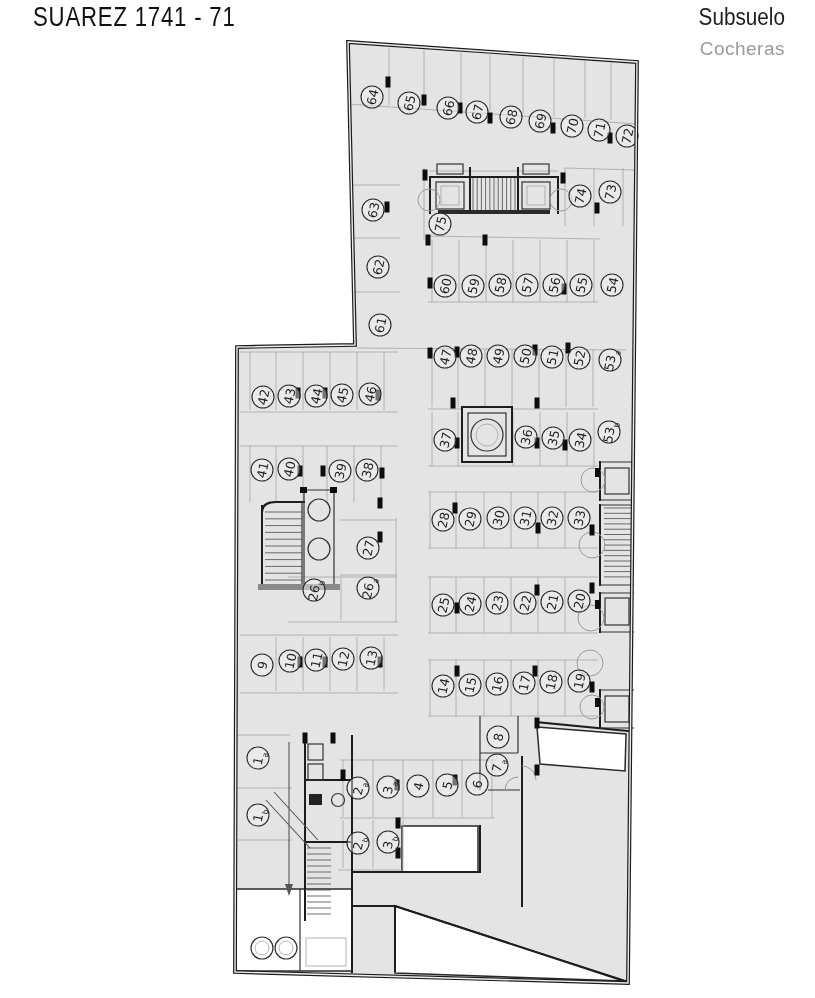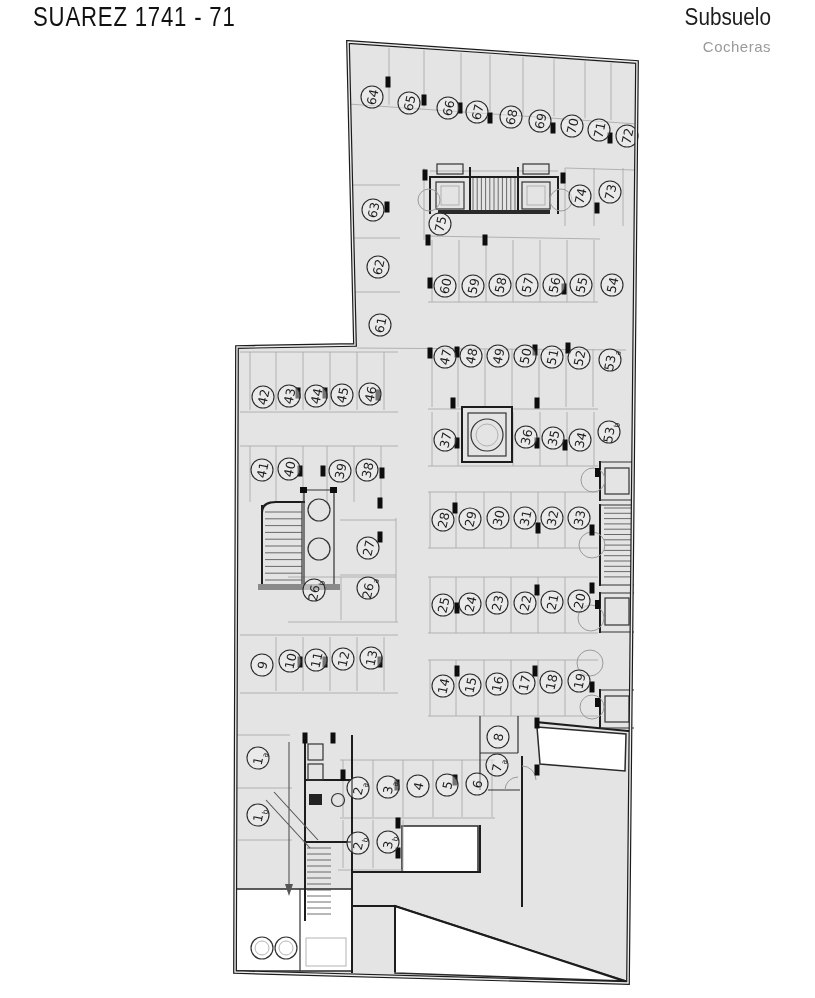--- a/index.html
+++ b/index.html
@@ -9,23 +9,23 @@
   }
   html,body{margin:0;padding:0;}
   body{
     width:815px;height:998px;position:relative;background:#ffffff;
     font-family:"Liberation Sans", sans-serif;overflow:hidden;
   }
   .hdr-title{
     position:absolute;left:33px;top:2px;font-size:27px;color:#111;
     letter-spacing:1px;transform:scaleX(.82);transform-origin:left top;white-space:nowrap;
   }
-  .hdr-right{position:absolute;right:44px;top:4px;text-align:right;}
+  .hdr-right{position:absolute;right:30px;top:4px;text-align:right;}
   .hdr-level{font-size:23px;color:#1c1c1c;transform:scaleX(.9);transform-origin:right top;}
-  .hdr-sub{font-size:15px;color:var(--sub-gray);margin-top:7px;letter-spacing:.5px;}
+  .hdr-sub{font-size:19px;color:var(--sub-gray);margin-top:7px;letter-spacing:.5px;}
   svg{position:absolute;left:0;top:0;}
   .thin{stroke:#ababab;stroke-width:.9;fill:none;}
   .wall{stroke:var(--wall);stroke-width:2;fill:none;stroke-linecap:square;}
   .wall-thin{stroke:#333;stroke-width:1.2;fill:none;}
   .arc{stroke:#9b9b9b;stroke-width:1;fill:none;}
   .tread{stroke:#4a4a4a;stroke-width:.8;}
   .white-room{fill:#ffffff;stroke:#2a2a2a;stroke-width:1.5;}
   .col{fill:#0d0d0d;}
   .ramp{stroke:#555;stroke-width:1.1;fill:none;}
 </style>

